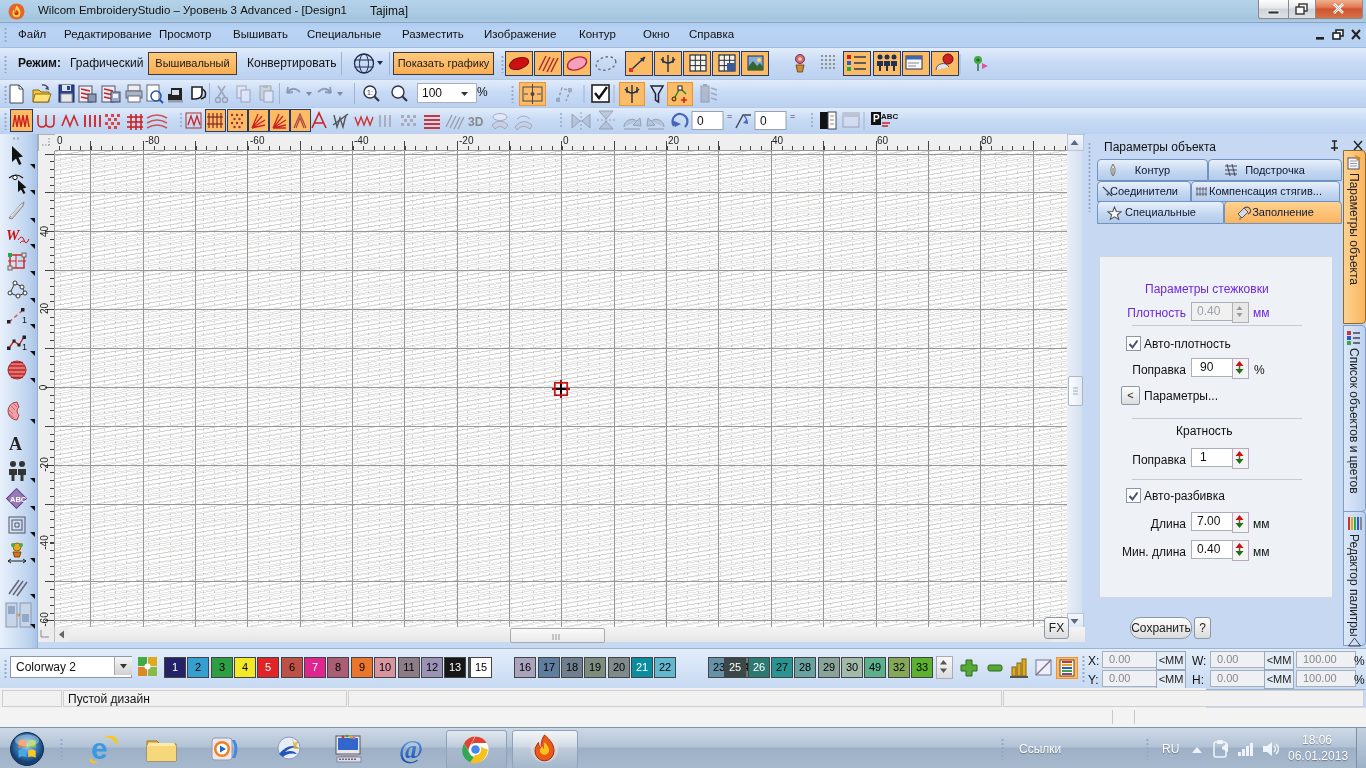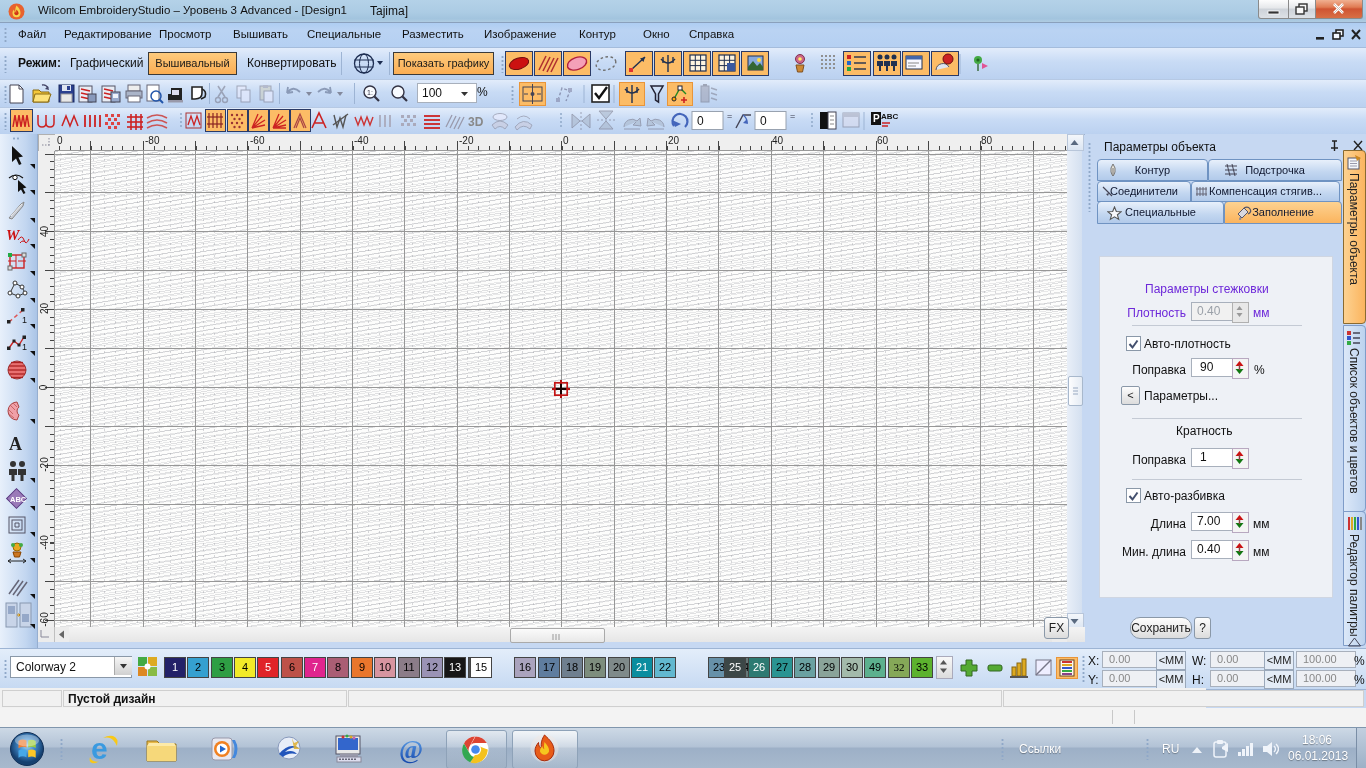--- a/index.html
+++ b/index.html
@@ -42,21 +42,21 @@
 .tab.active{background:linear-gradient(180deg,#fdd291,#fbb45e);}
 .fld{position:absolute;background:#fff;border:1px solid #a8b0bc;font-size:12px;color:#111;}
 .fld.dis{background:#f1f1f1;color:#9aa0a8;}
 .lbl{position:absolute;font-size:11px;color:#111;}
 .lbl.dis{color:#6d28d9;}
 .sepline{position:absolute;height:1px;background:#c4cad4;}
 
 #palbar{left:0;top:648px;width:1366px;height:40px;background:linear-gradient(180deg,#e3edfa,#c6d9f2);border-top:1px solid #9db4d4;border-bottom:1px solid #9db4d4;}
 .swatch{position:absolute;top:8px;width:20px;height:19px;border:1px solid #444;font-size:11px;text-align:center;line-height:19px;}
 
-#status1{left:0;top:688px;width:1206px;height:20px;background:#f1f1f1;border-bottom:1px solid #d8d8d8;font-weight:bold;}
+#status1{left:0;top:688px;width:1206px;height:20px;background:#f1f1f1;border-bottom:1px solid #d8d8d8;}
 #status2{left:0;top:708px;width:1366px;height:19px;background:#f3f3f3;}
 .sseg{position:absolute;top:2px;height:15px;border:1px solid #cfcfcf;background:#f1f1f1;}
 
 #taskbar{left:0;top:727px;width:1366px;height:41px;background:linear-gradient(180deg,#cdd9e6 0%,#b3c3d6 45%,#9db0c7 50%,#a8bacd 100%);border-top:1px solid #8096ad;}
 .tktxt{position:absolute;color:#fff;font-size:12px;text-shadow:0 1px 1px rgba(0,0,0,.35);}
 </style>
 </head>
 <body>
 <div id="page">
   <div id="titlebar" class="abs">
@@ -1000,21 +1000,21 @@
     <div class="swatch" style="left:654px;background:#62b8cf;color:#000000;">22</div>
     <div class="swatch" style="left:708px;background:#6791a9;color:#000000;">23</div>
     <div class="swatch" style="left:701px;background:#667878;color:#000000;margin-left:31px;">24</div>
     <div class="swatch" style="left:724px;background:#3c4747;color:#ffffff;">25</div>
     <div class="swatch" style="left:748px;background:#2d7a72;color:#ffffff;">26</div>
     <div class="swatch" style="left:771px;background:#2a9492;color:#000000;">27</div>
     <div class="swatch" style="left:794px;background:#6aa1a1;color:#000000;">28</div>
     <div class="swatch" style="left:818px;background:#8aa399;color:#000000;">29</div>
     <div class="swatch" style="left:841px;background:#a3baab;color:#000000;">30</div>
     <div class="swatch" style="left:864px;background:#5cb08e;color:#000000;">49</div>
-    <div class="swatch" style="left:888px;background:#85a858;color:#000000;font-family:Liberation Serif, serif;">32</div>
+    <div class="swatch" style="left:888px;background:#85a858;color:#000000;">32</div>
     <div class="swatch" style="left:911px;background:#5cb22e;color:#000000;">33</div>
     </div>
     <div class="abs" style="left:936px;top:7px;width:15px;height:21px;background:linear-gradient(180deg,#f8f8f8,#dcdcdc);border:1px solid #aab;"><svg width="13" height="19">
           <path d="M6.5 3 l3.5 4.5 l-7 0z" fill="#555"></path>
           <path d="M6.5 16 l3.5 -4.5 l-7 0z" fill="#555"></path>
         </svg></div>
     <svg class="abs" style="left:960px;top:8px" width="120" height="22" viewBox="0 0 120 22">
       <path d="M6 3 l6 0 l0 5 l5 0 l0 6 l-5 0 l0 5 l-6 0 l0 -5 l-5 0 l0 -6 l5 0z" fill="#55aa33" stroke="#336622"></path>
       <rect x="28" y="8" width="14" height="6" rx="2" fill="#55aa33" stroke="#336622"></rect>
       <g transform="translate(50,0)">

